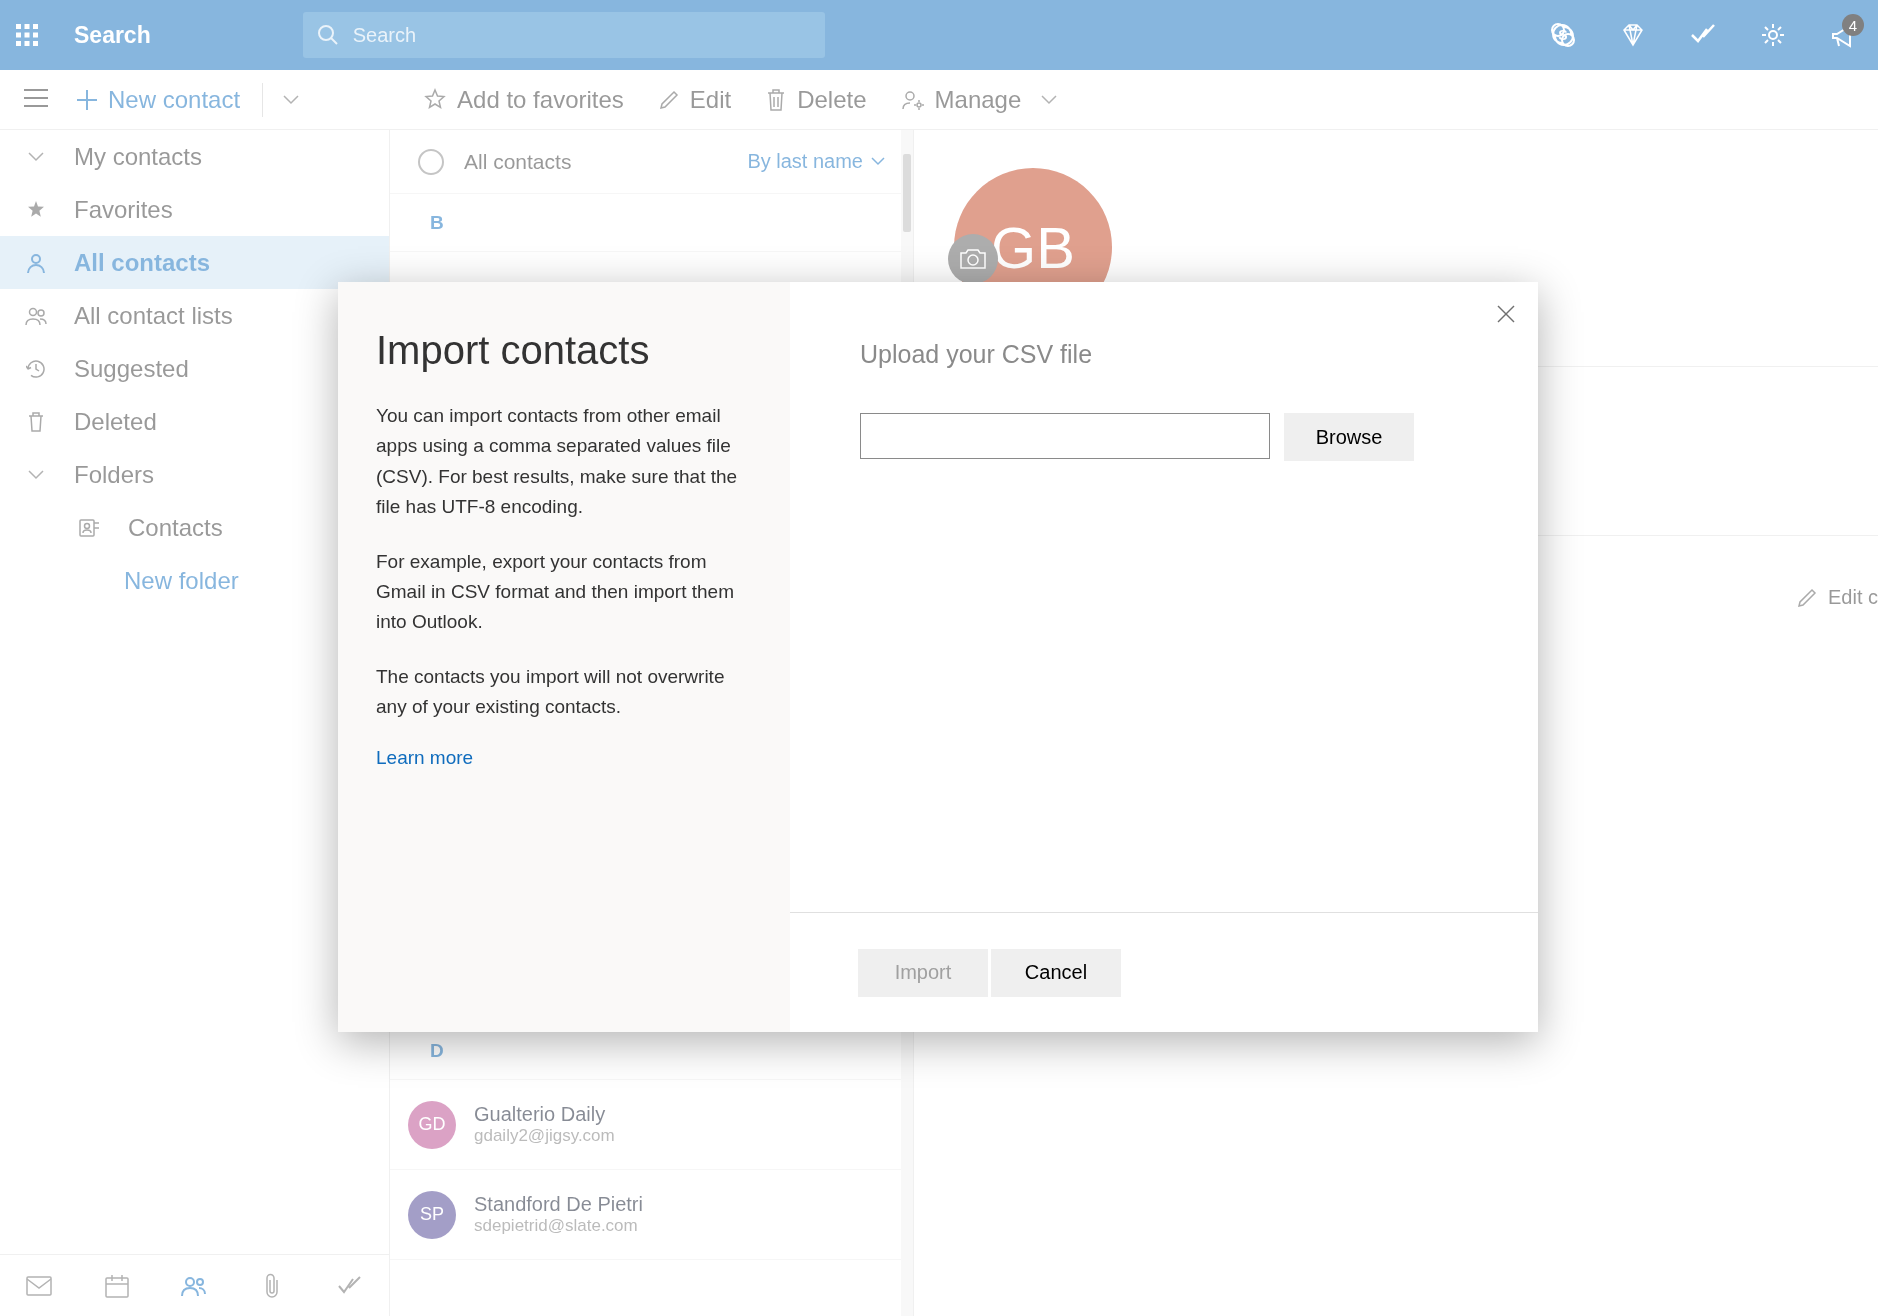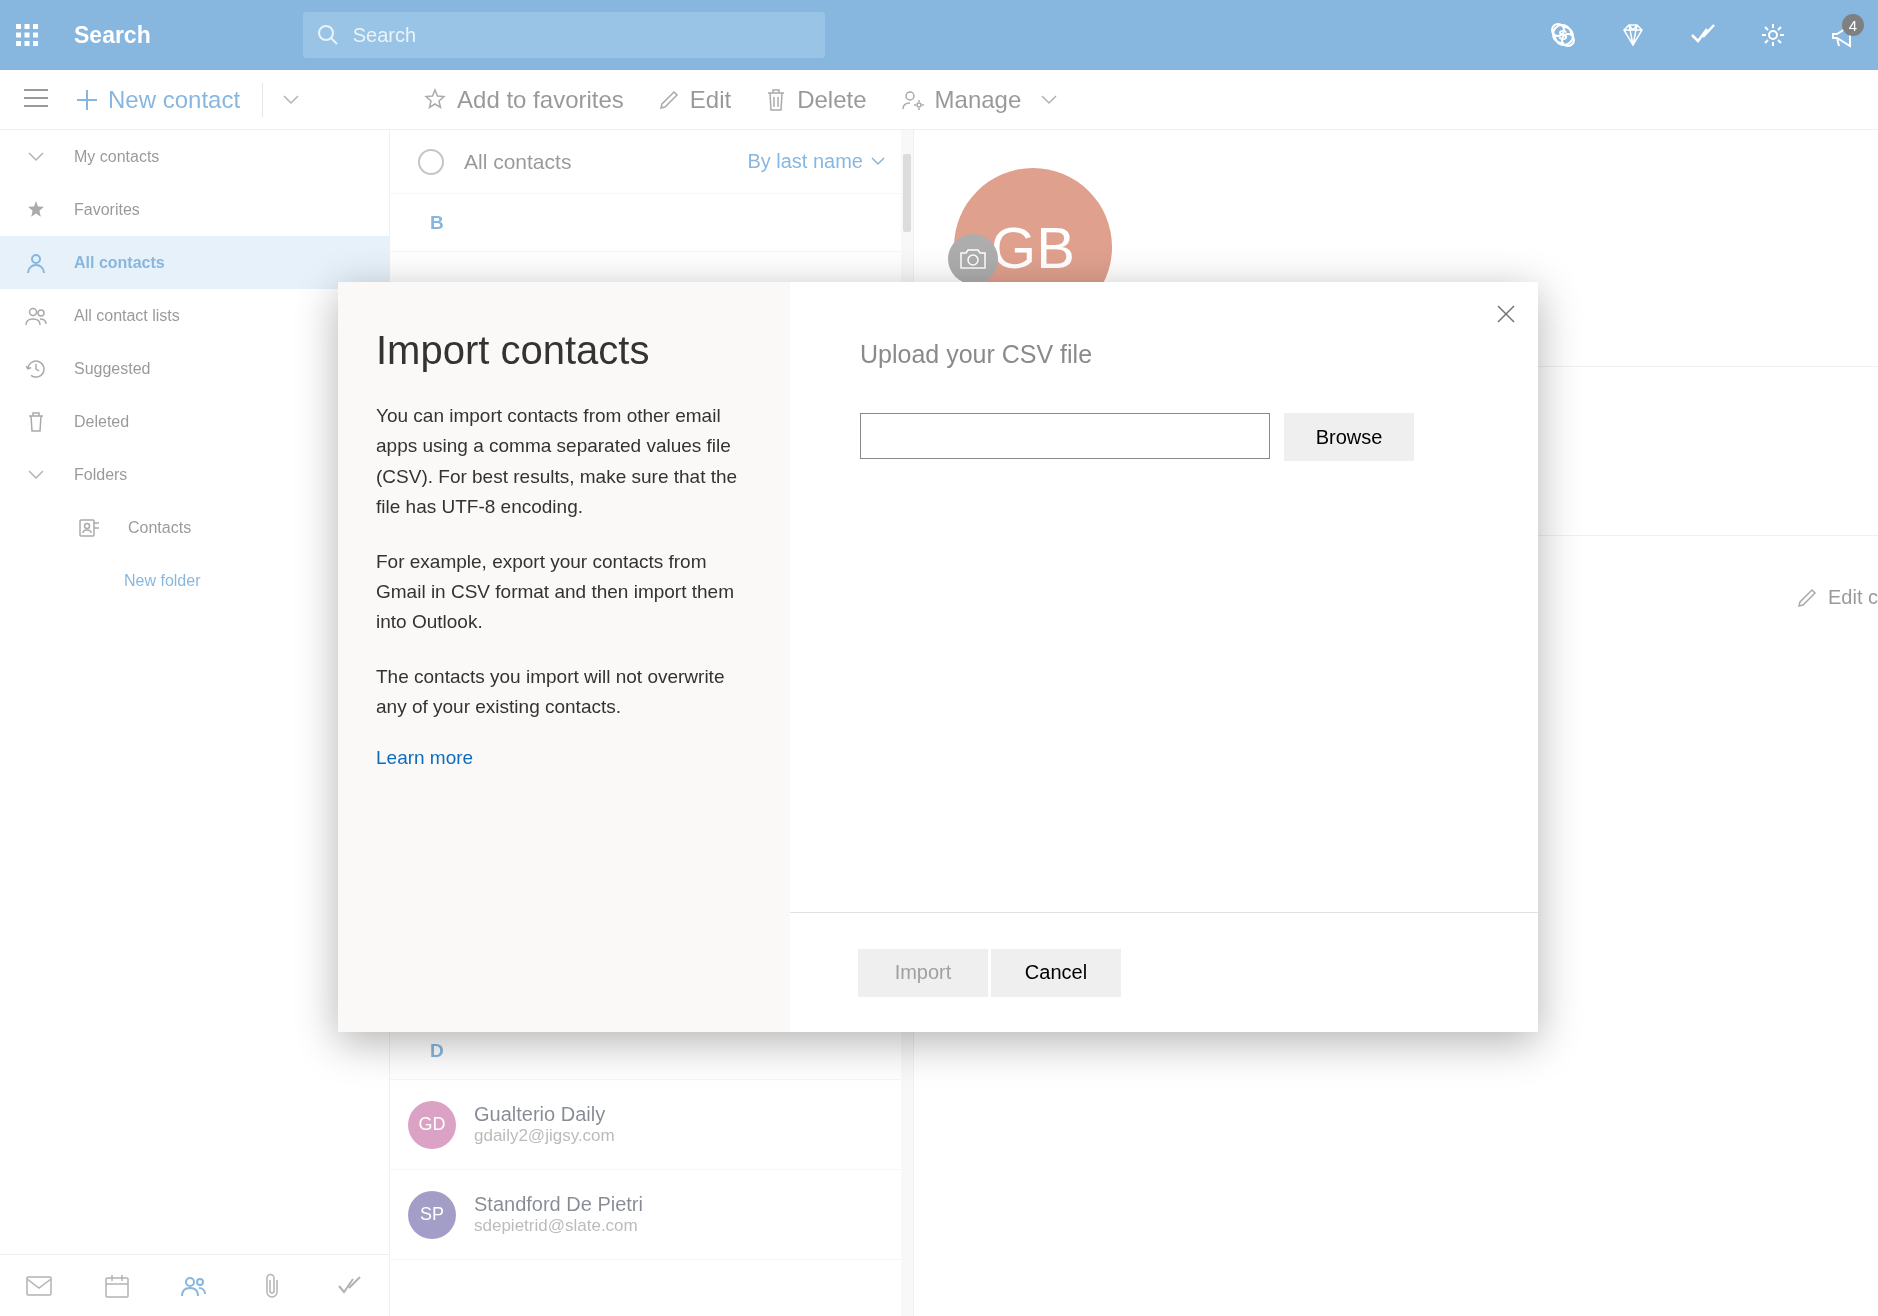--- a/index.html
+++ b/index.html
@@ -22,21 +22,21 @@
 .tbar .ham { cursor:pointer; margin-right:24px; }
 .tbar .btn { display:flex; align-items:center; gap:10px; font-size:24px; color:#333; cursor:pointer; padding:6px 4px; }
 .tbar .newc { color:#0f6cbd; margin-right:14px; }
 .tbar .sep { width:1px; height:34px; background:#ccc; margin:0 10px 0 4px; }
 .tbar .chev { cursor:pointer; padding:0 10px; margin-right:110px; }
 .tbar .btn + .btn { margin-left:26px; }
 
 
 .main { display:flex; height:calc(100% - 130px); }
 .sidebar { width:390px; border-right:1px solid #e0e0e0; display:flex; flex-direction:column; position:relative; }
-.sidebar .row { display:flex; align-items:center; height:53px; padding-left:24px; gap:26px; font-size:16px; color:#333; cursor:pointer; }
+.sidebar .row { display:flex; align-items:center; height:53px; padding-left:24px; gap:26px; font-size:24px; color:#333; cursor:pointer; }
 .sidebar .row.sel { background:#cde2f3; color:#0f6cbd; font-weight:600; }
 .sidebar .row .ico { width:24px; display:flex; justify-content:center; }
 .sidebar .sub { padding-left:78px; }
 .sidebar .newf { padding-left:124px; color:#0f6cbd; }
 .sidebar .btm { position:absolute; bottom:0; left:0; right:0; height:62px; display:flex; align-items:center; justify-content:space-around; border-top:1px solid #e0e0e0; }
 .sidebar .btm .b { cursor:pointer; width:60px; display:flex; justify-content:center; }
 
 
 .list { width:524px; border-right:1px solid #e0e0e0; position:relative; overflow:hidden; }
 .list .lhdr { height:64px; display:flex; align-items:center; padding:0 28px; border-bottom:1px solid #ececec; }

